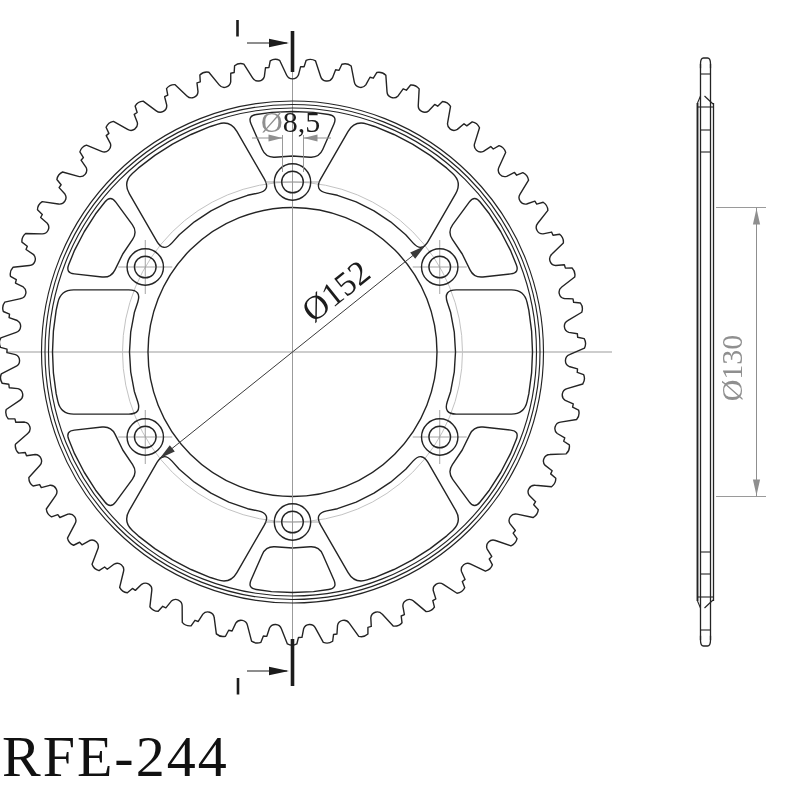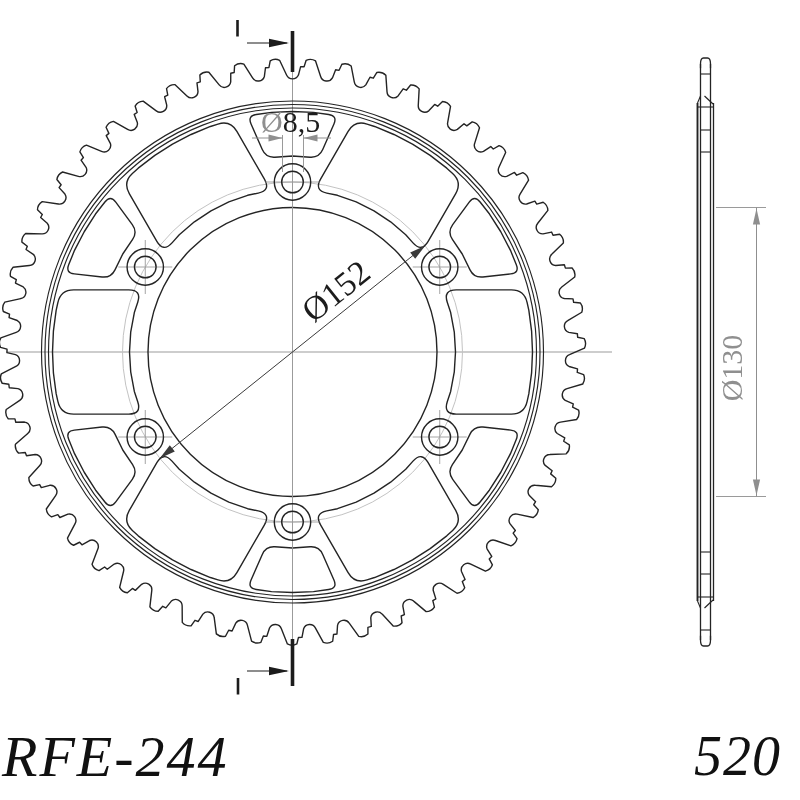--- a/index.html
+++ b/index.html
@@ -2,21 +2,21 @@
 <html><head>
 <meta charset="utf-8">
 <style>
   html,body{margin:0;padding:0;background:#fff;}
   body{width:800px;height:800px;position:relative;overflow:hidden;
        font-family:"Liberation Serif", serif;}
   .canvas{position:absolute;inset:0;background:#fff;}
   svg{position:absolute;left:0;top:0;}
   .part-label{
     position:absolute;left:2px;top:723px;
-    font-style:italic;font-size:58px;color:#111;
+    font-size:58px;color:#111;
     letter-spacing:2px;white-space:nowrap;
   }
   .chain-label{
     position:absolute;left:694px;top:724px;
     font-style:italic;font-size:56px;color:#111;
     letter-spacing:1px;white-space:nowrap;
   }
 </style>
 </head>
 <body>
@@ -167,14 +167,13 @@
       <g>
         <line x1="716" y1="207.5" x2="766" y2="207.5" stroke="#8f8f8f" stroke-width="0.9"></line>
         <line x1="716" y1="496.5" x2="766" y2="496.5" stroke="#8f8f8f" stroke-width="0.9"></line>
         <line x1="756.5" y1="207.5" x2="756.5" y2="496.5" stroke="#8f8f8f" stroke-width="1"></line>
         <polygon points="756.5,208.5 760.1,224.5 752.9,224.5" fill="#8f8f8f" stroke="none"></polygon>
         <polygon points="756.5,495.5 752.9,479.5 760.1,479.5" fill="#8f8f8f" stroke="none"></polygon>
         <text x="741.5" y="368" font-size="30" fill="#8f8f8f" font-family="&quot;Liberation Serif&quot;, serif" text-anchor="middle" transform="rotate(-90 741.5 368)">Ø130</text>
       </g>
     </svg>
   <div class="part-label">RFE-244</div>
-  <div class="chain-label">520</div>
 </div>
 
 </body></html>

